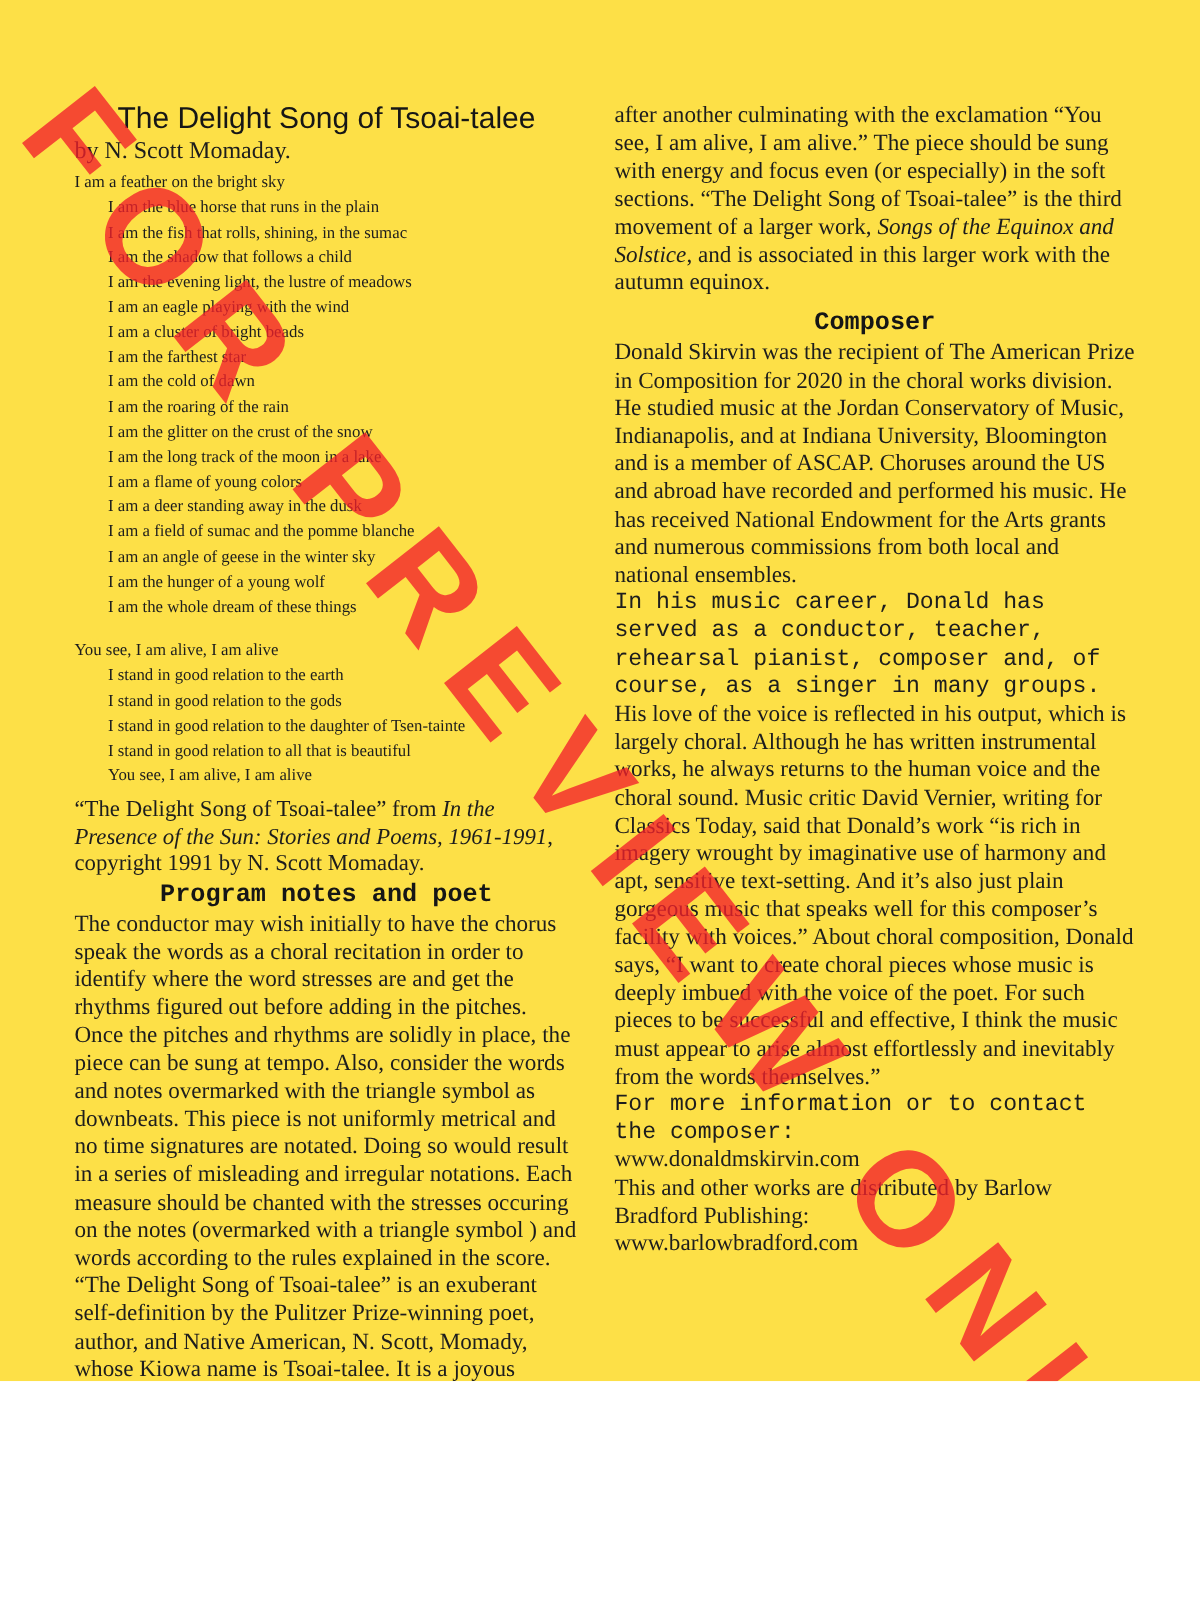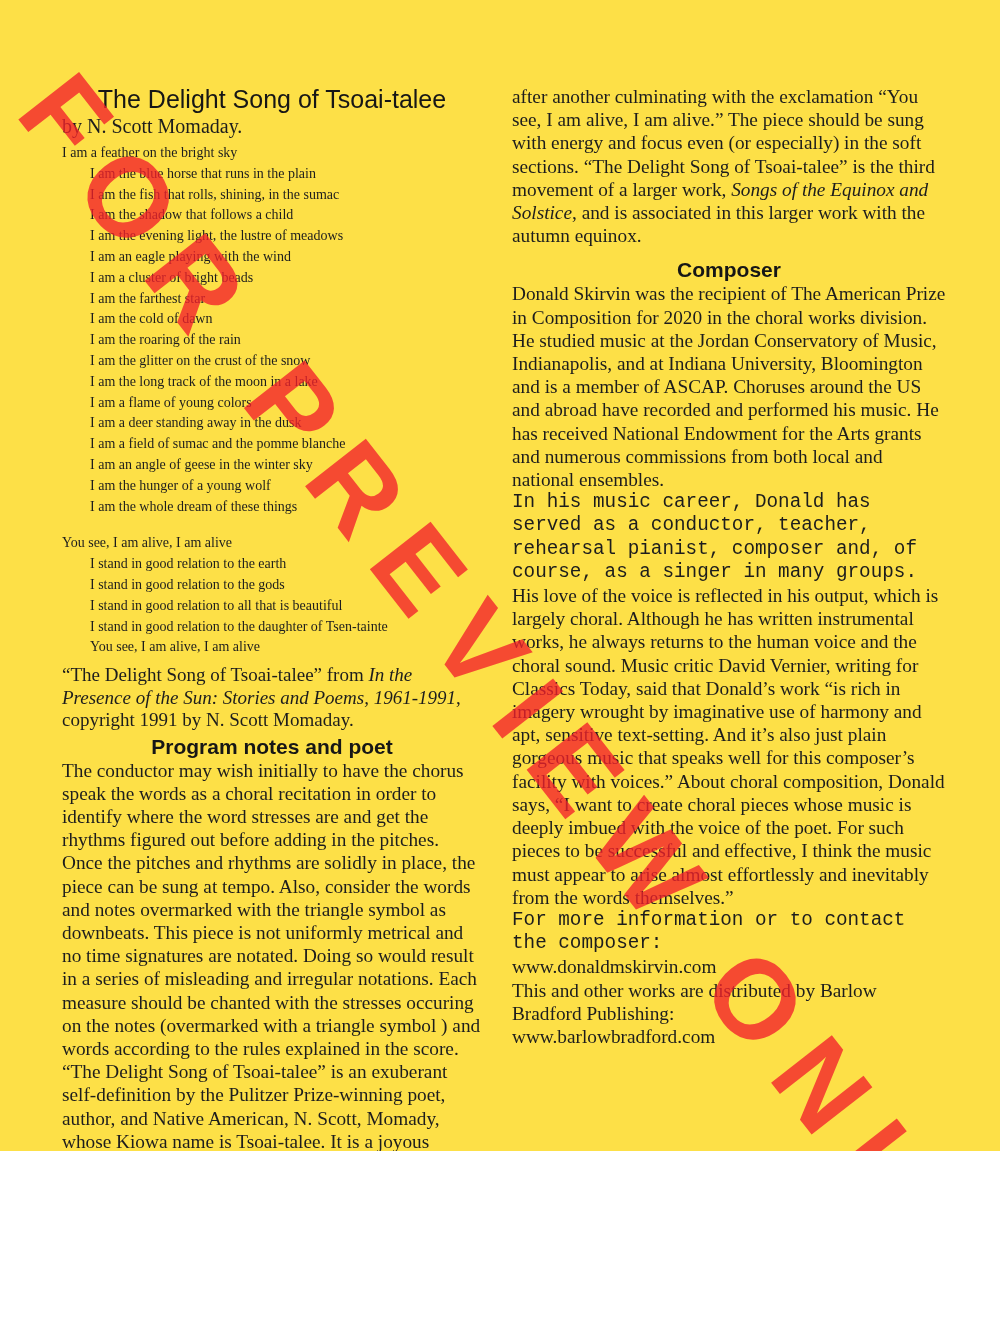--- a/index.html
+++ b/index.html
@@ -18,21 +18,21 @@
   .byline { font-size:20px; line-height:26px; }
 
   .poem { margin-top:4px; font-size:14px; line-height:20.8px; }
   .poem .line { white-space:nowrap; }
   .poem .indent { padding-left:28px; }
   .stanza2 { margin-top:16px; }
 
   .attribution { margin-top:6px; font-size:19px; line-height:22.5px; }
 
   .heading {
-    font-family:Liberation Sans, sans-serif; font-weight:bold;
+    font-family:Liberation Mono, monospace; font-weight:bold;
     font-size:21px; line-height:25px; text-align:center; color:#161616;
     margin-top:2px;
   }
 
   p.body { font-size:19.3px; line-height:23.2px; margin:0; hyphens:none; }
   .mt2  { margin-top:2px; }
   .mt10 { margin-top:10px; }
   .mt12 { margin-top:12px; }
   .mt16 { margin-top:16px;font-family:Liberation Mono, monospace; }
 
@@ -72,22 +72,22 @@
       <div class="line indent">I am a field of sumac and the pomme blanche</div>
       <div class="line indent">I am an angle of geese in the winter sky</div>
       <div class="line indent">I am the hunger of a young wolf</div>
       <div class="line indent">I am the whole dream of these things</div>
     </div>
 
     <div class="poem stanza2">
       <div class="line">You see, I am alive, I am alive</div>
       <div class="line indent">I stand in good relation to the earth</div>
       <div class="line indent">I stand in good relation to the gods</div>
+      <div class="line indent">I stand in good relation to the daughter of Tsen-tainte</div>
       <div class="line indent">I stand in good relation to all that is beautiful</div>
-      <div class="line indent">I stand in good relation to the daughter of Tsen-tainte</div>
       <div class="line indent">You see, I am alive, I am alive</div>
     </div>
 
     <div class="attribution"><span>“The Delight Song of Tsoai-talee” from </span><i>In the Presence of the Sun: Stories and Poems, 1961-1991</i><span>, copyright 1991 by N. Scott Momaday.</span></div>
 
     <div class="heading">Program notes and poet</div>
 
     <p class="body mt2">The conductor may wish initially to have the chorus speak the words as a choral recitation in order to identify where the word stresses are and get the rhythms figured out before adding in the pitches. Once the pitches and rhythms are solidly in place, the piece can be sung at tempo. Also, consider the words and notes overmarked with the triangle symbol as downbeats. This piece is not uniformly metrical and no time signatures are notated. Doing so would result in a series of misleading and irregular notations. Each measure should be chanted with the stresses occuring on the notes (overmarked with a triangle symbol ) and words according to the rules explained in the score.</p>
     <p class="body mt12">“The Delight Song of Tsoai-talee” is an exuberant self-definition by the Pulitzer Prize-winning poet, author, and Native American, N. Scott, Momady, whose Kiowa name is Tsoai-talee. It is a joyous catalog of all his delights, of all that he is. In this work, the tempo is rapid as the images tumble one</p>
   </div>

